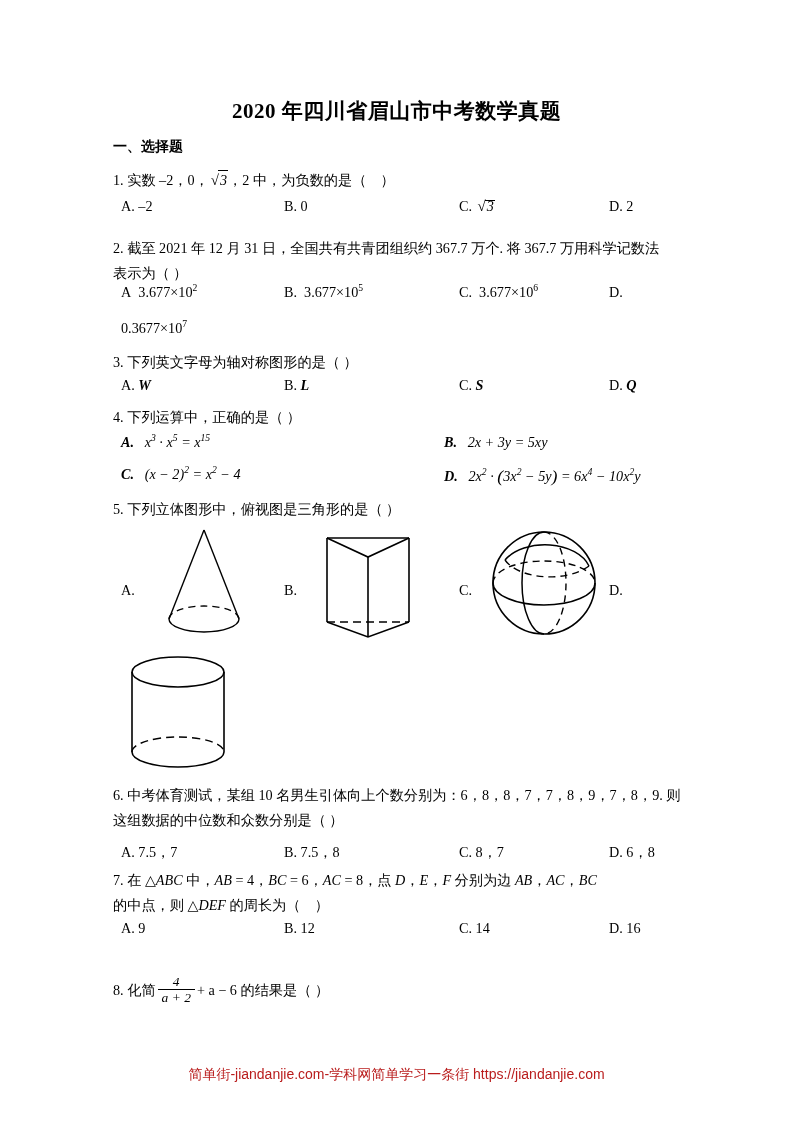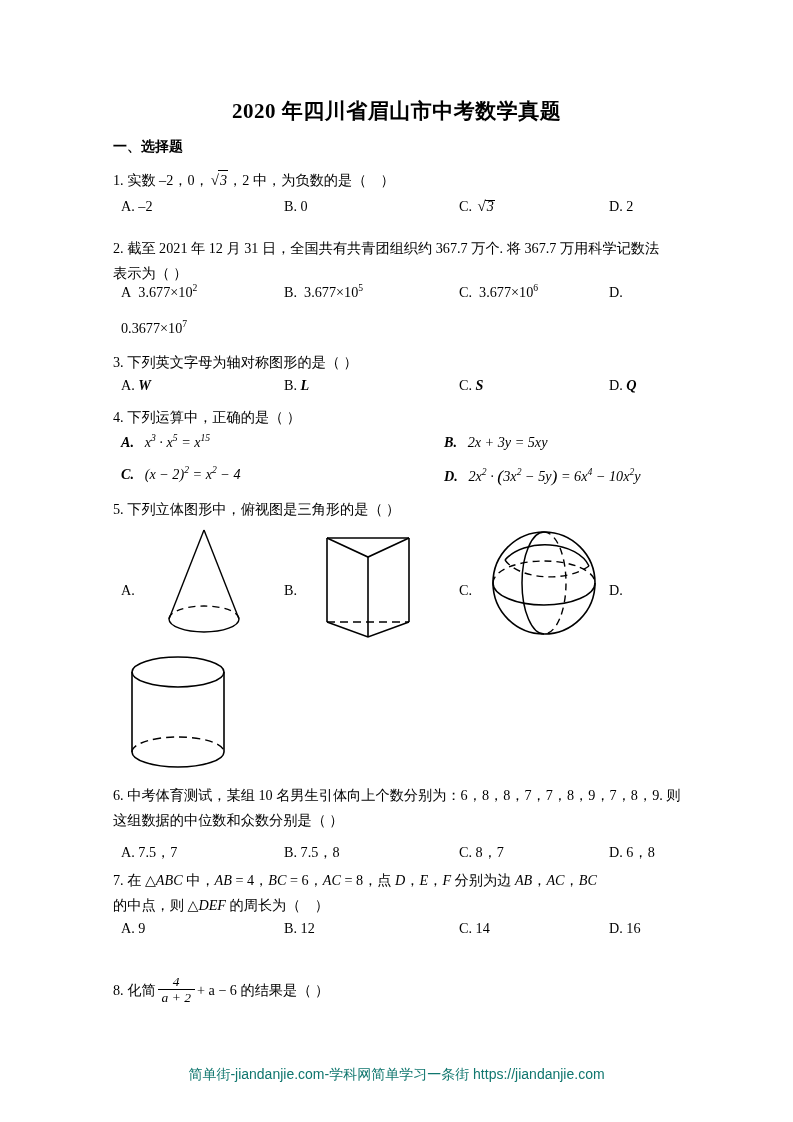--- a/index.html
+++ b/index.html
@@ -121,21 +121,21 @@
     font-size: 14.2px;
   }
   .fig-svg { position: absolute; }
   .footer {
     position: absolute;
     left: 0;
     top: 1066px;
     width: 793px;
     text-align: center;
     font-size: 14px;
-    color: #0f766e;
+    color: #b91c1c;
     font-family: "Liberation Sans", "DejaVu Sans", sans-serif;
   }
 </style>
 </head>
 <body>
 
 <div class="page">
 
   <div class="doc-title">2020 年四川省眉山市中考数学真题</div>
 

